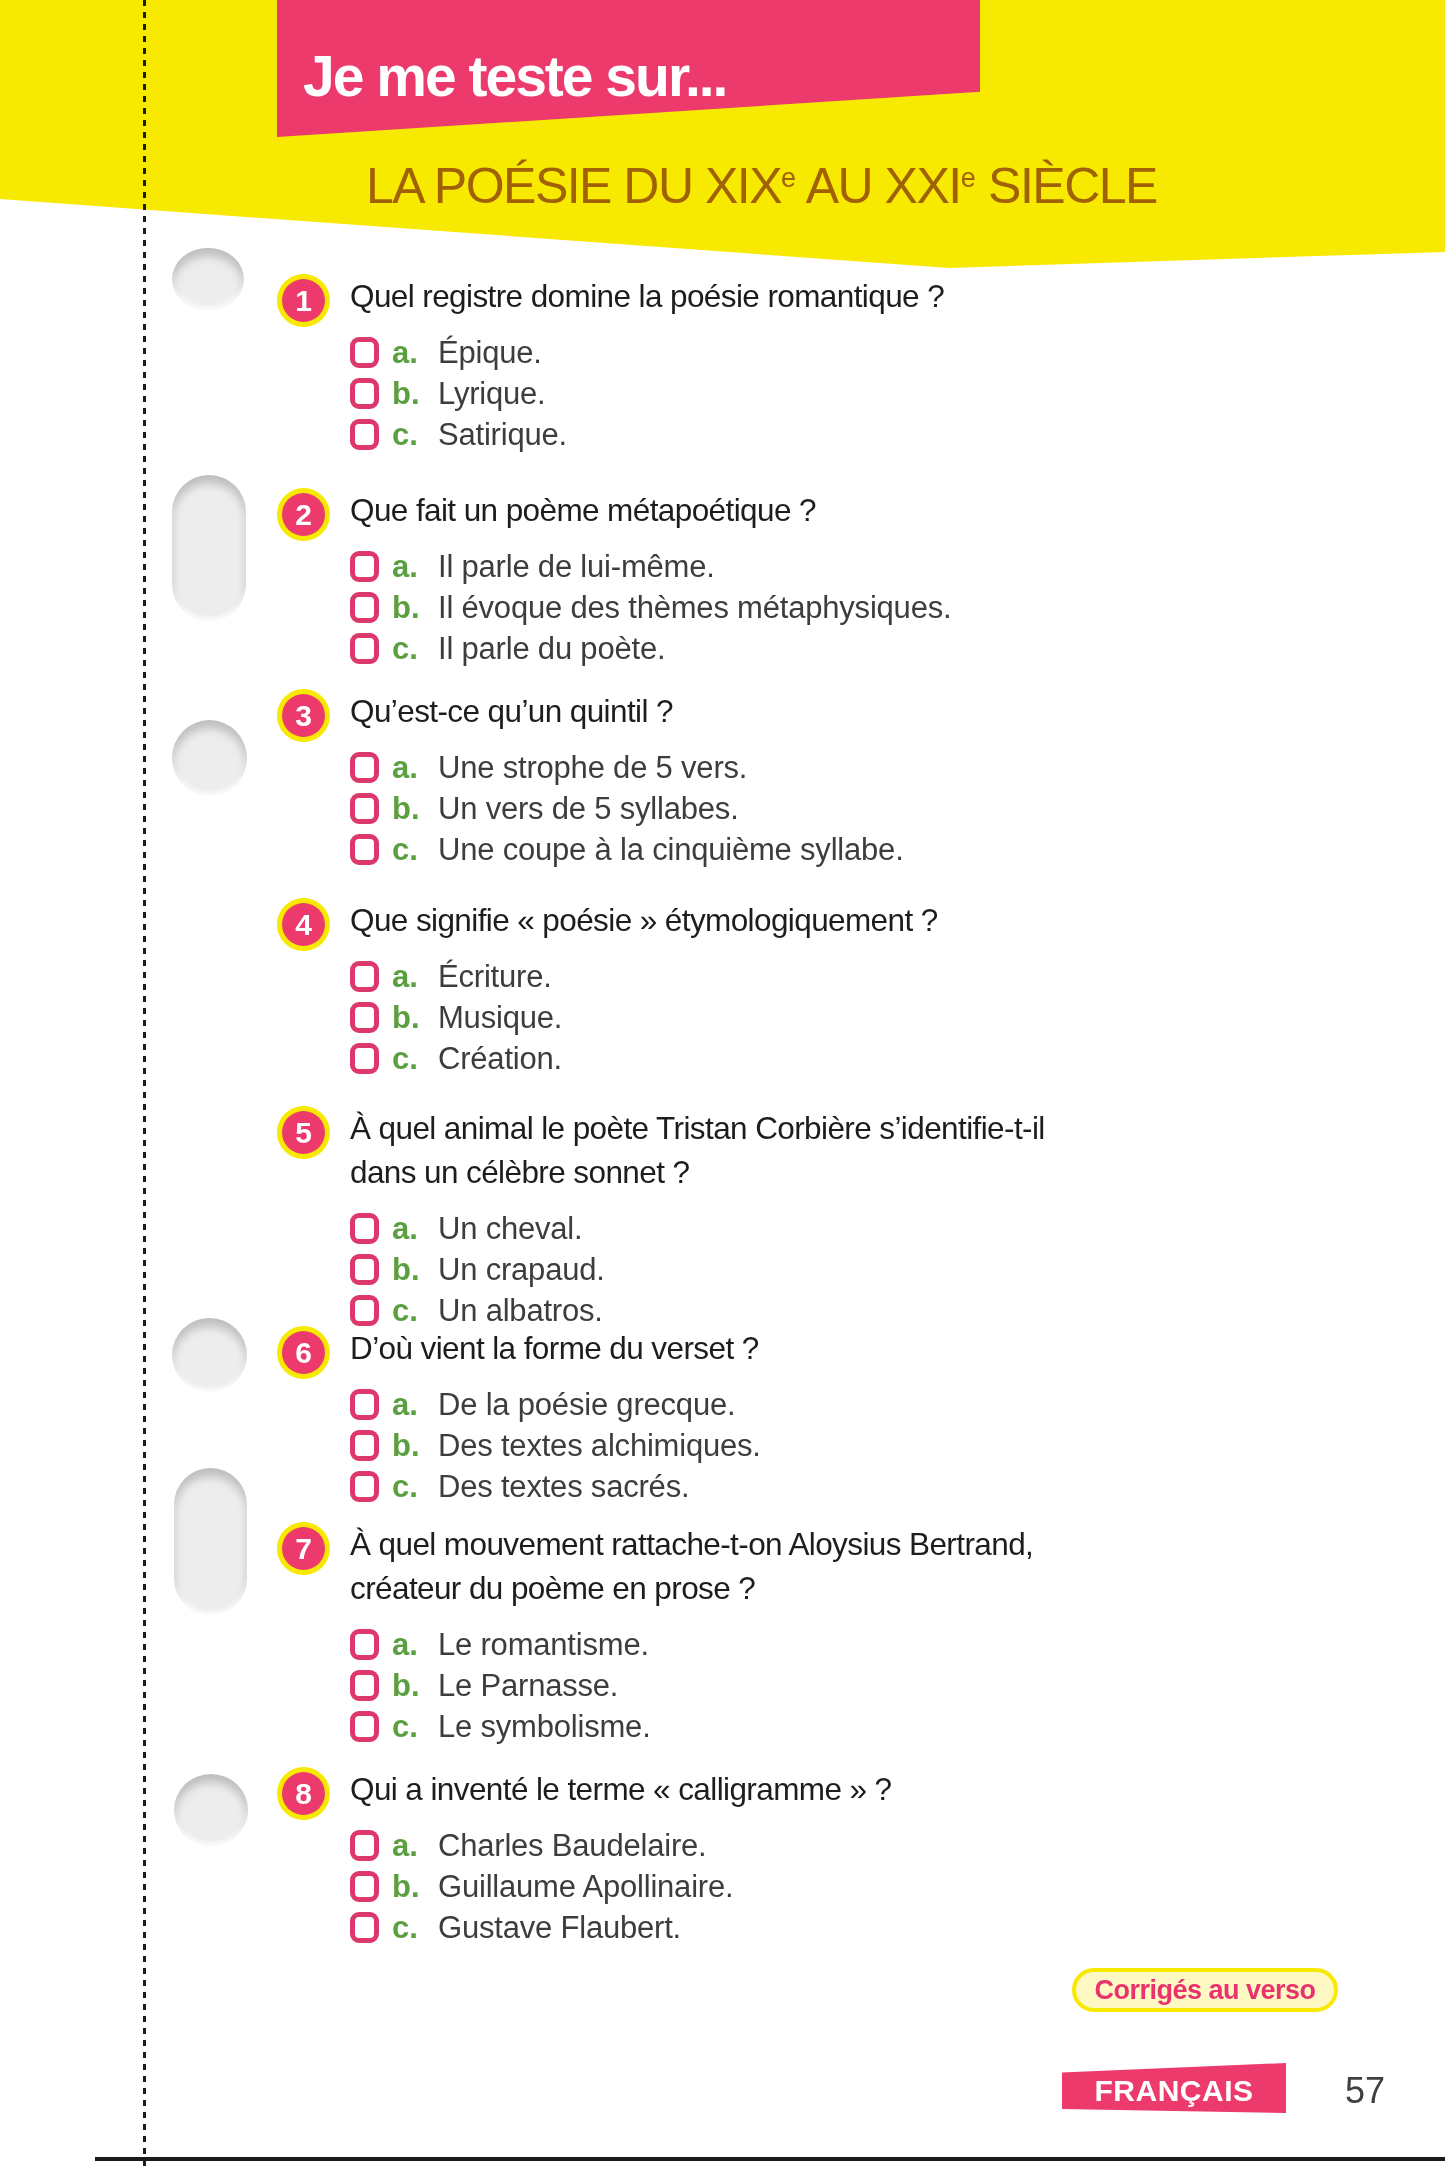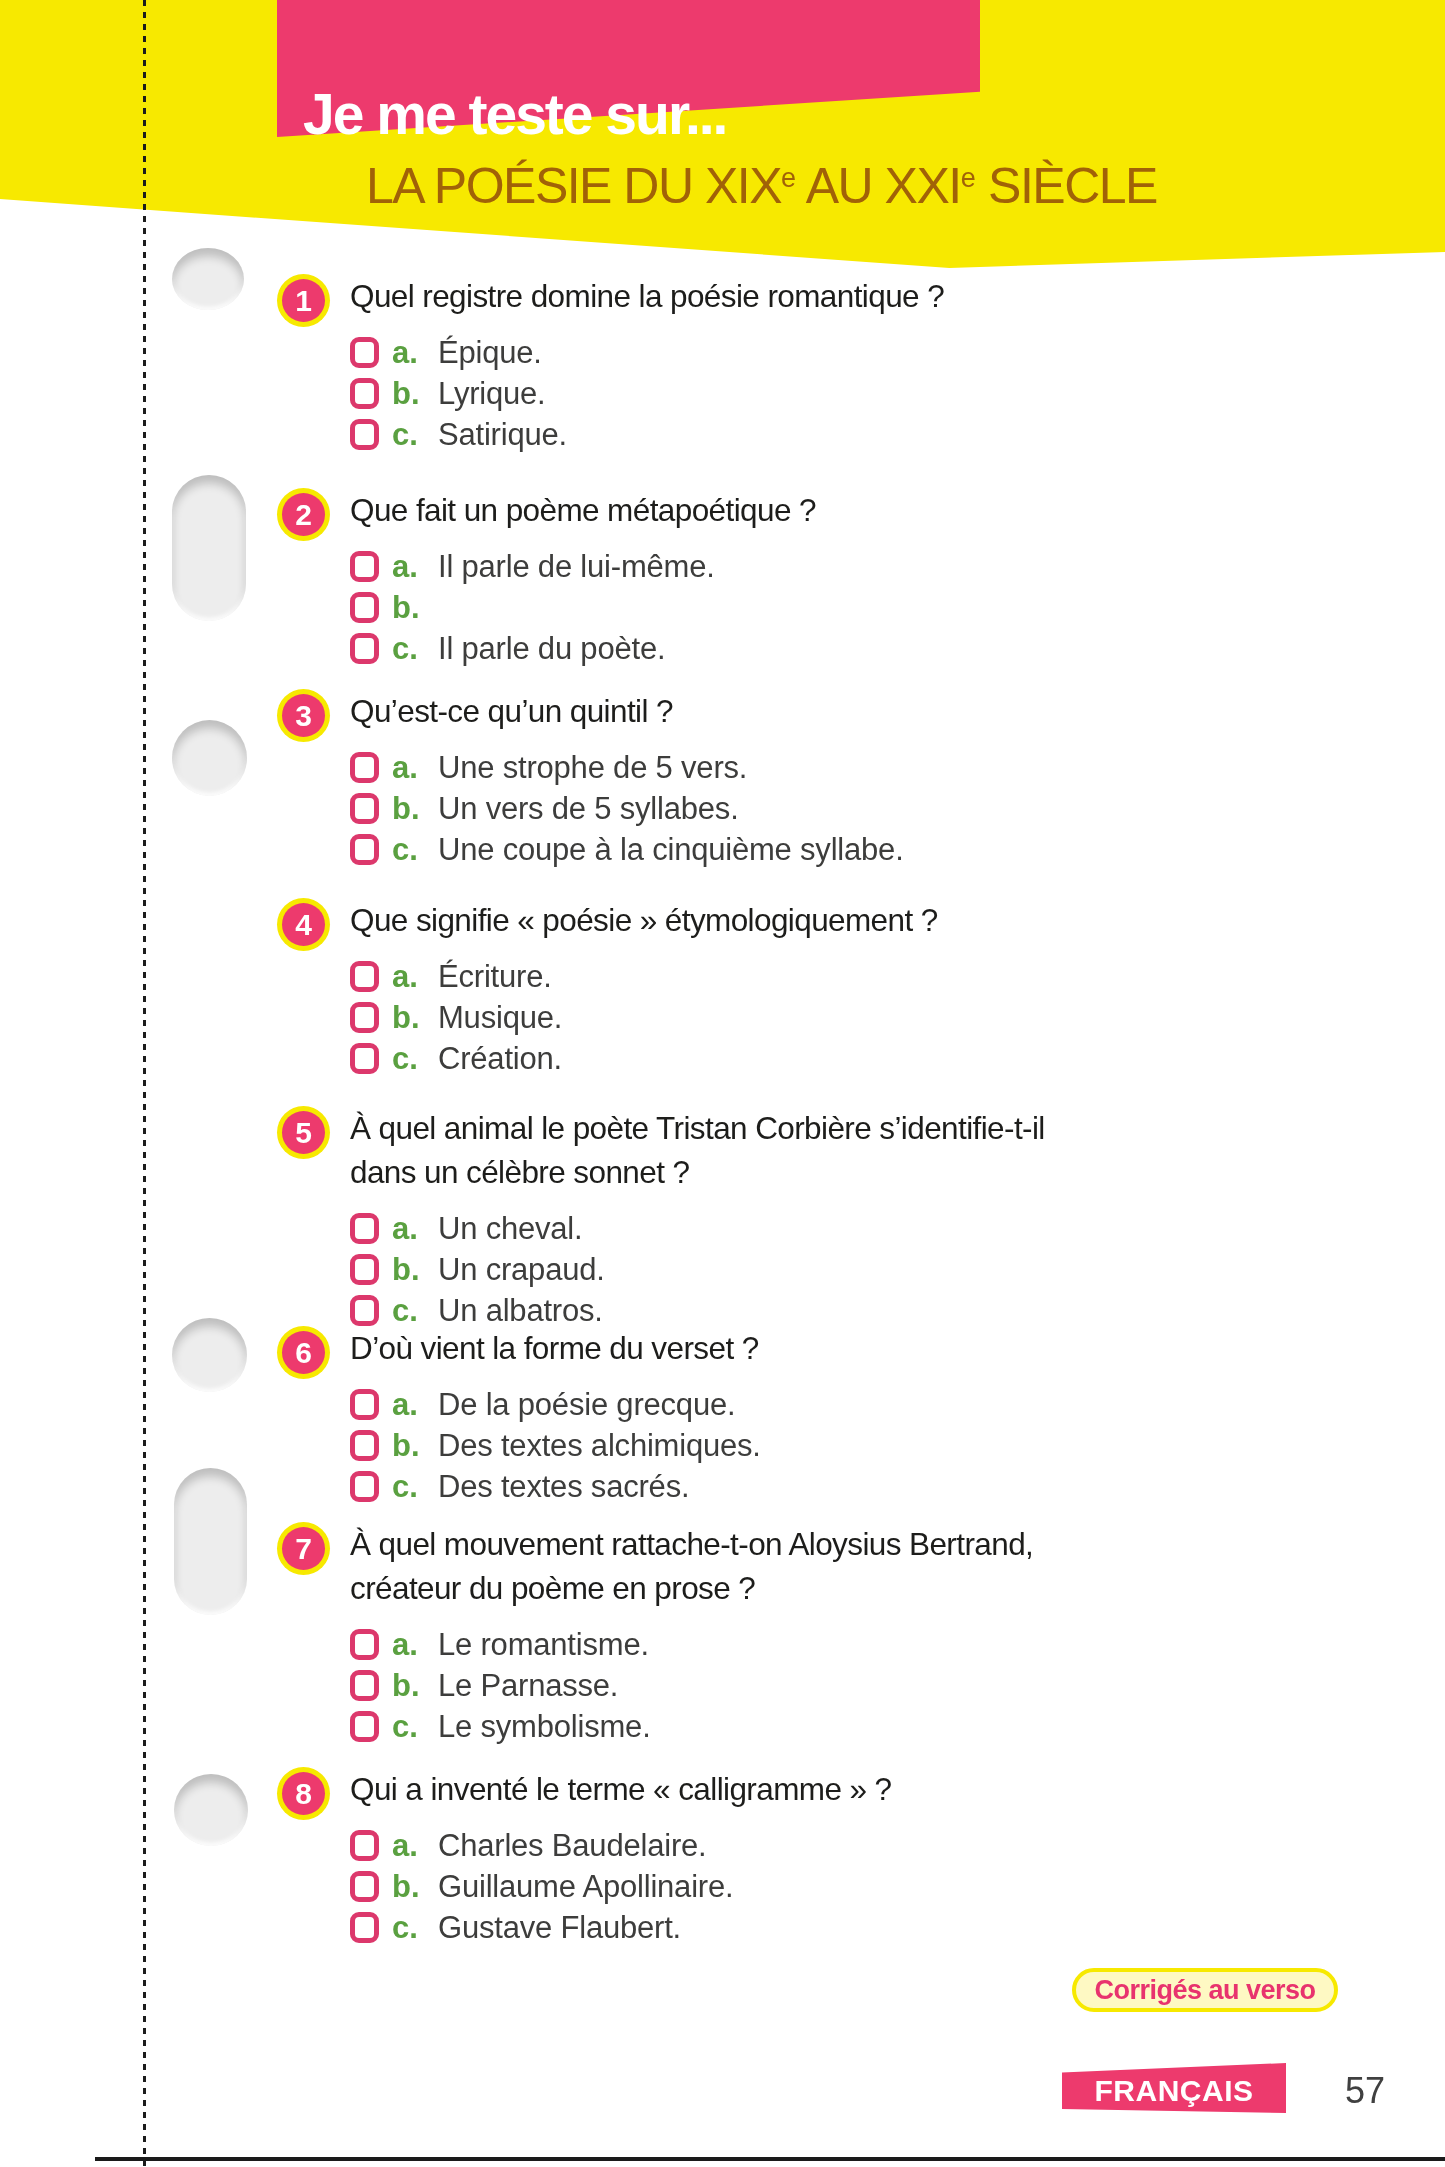--- a/index.html
+++ b/index.html
@@ -11,21 +11,21 @@
   .yellow-band{
     position:absolute;left:0;top:0;width:1445px;height:268px;background:#f7e900;
     clip-path:polygon(0 0,100% 0,100% 94%,65.7% 100%,0 74.3%);
   }
   .pink-banner{
     position:absolute;left:277px;top:0;width:703px;height:137px;background:#ed3a6d;
     clip-path:polygon(0 0,100% 0,100% 67%,0 100%);
   }
   .banner-text{
     position:absolute;left:303px;top:48px;font-size:57px;line-height:57px;
-    font-weight:800;color:#ffffff;letter-spacing:-2px;white-space:nowrap;margin-top:38px;
+    font-weight:800;color:#ffffff;letter-spacing:-2px;white-space:nowrap;
   }
   .main-title{
     position:absolute;left:366px;top:152px;font-size:50px;line-height:52px;
     font-weight:400;color:#a16207;letter-spacing:-1.5px;white-space:nowrap;
   }
   .main-title sup{font-size:27px;vertical-align:16px;letter-spacing:0;}
   
   .dashed{
     position:absolute;left:143px;top:0;width:3px;height:2167px;
     background:repeating-linear-gradient(180deg,#1c1c1c 0 6px,transparent 6px 12px);
@@ -137,20 +137,21 @@
       <div class="options">
   <div class="option">
     <span class="checkbox"></span>
     <span class="letter">a.</span>
     <span class="opt-text">Il parle de lui-même.</span>
   </div>
 
   <div class="option">
     <span class="checkbox"></span>
     <span class="letter">b.</span>
+    <span class="opt-text">Il évoque des thèmes métaphysiques.</span>
   </div>
 
   <div class="option">
     <span class="checkbox"></span>
     <span class="letter">c.</span>
     <span class="opt-text">Il parle du poète.</span>
   </div>
 </div>
     </div>
   </div>

